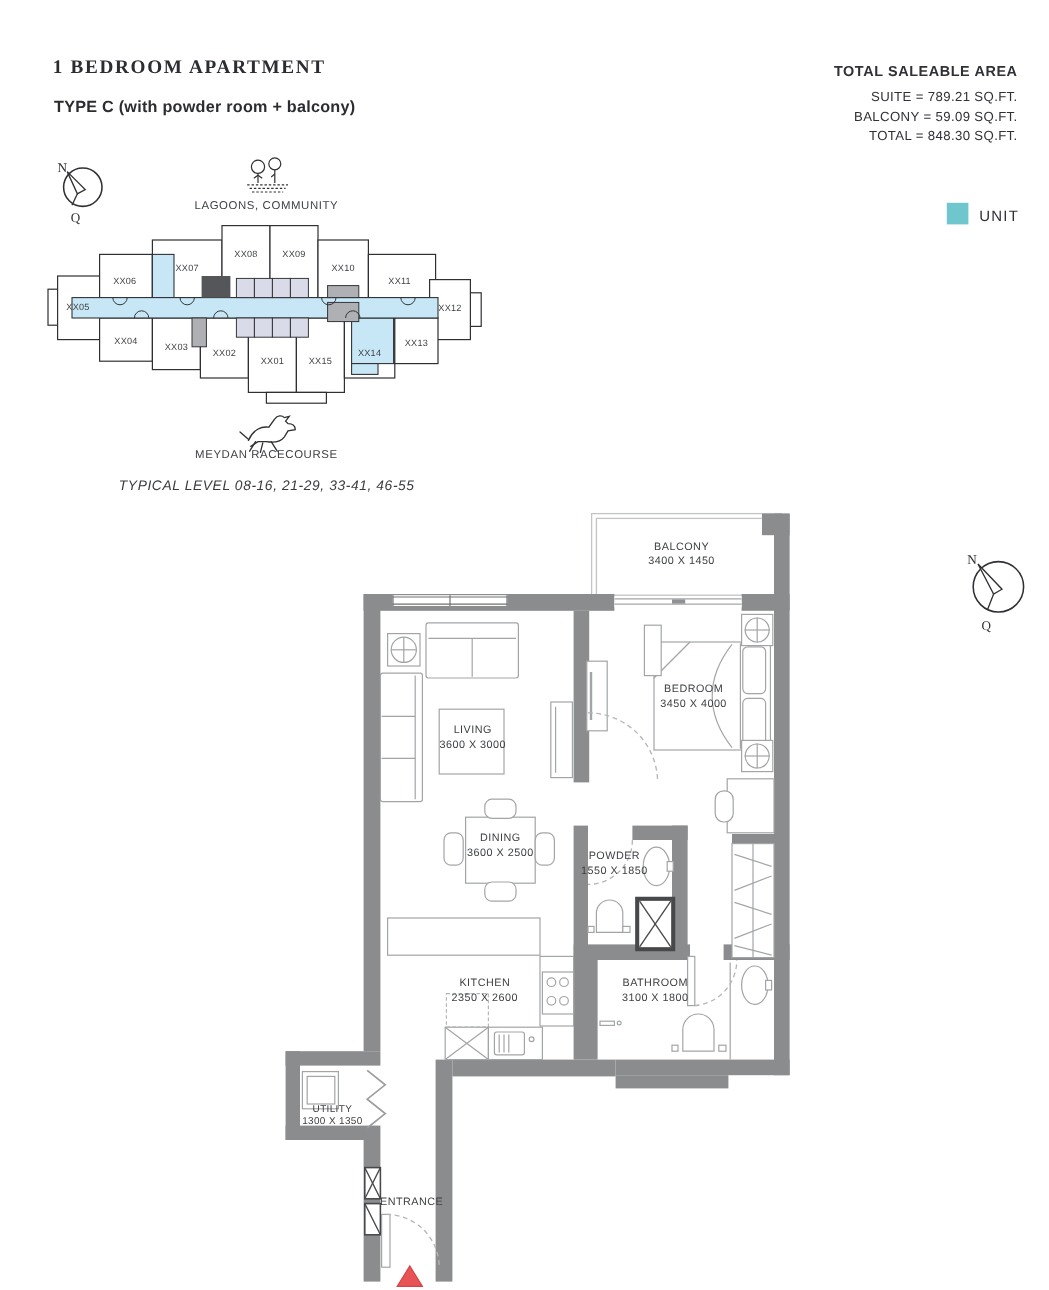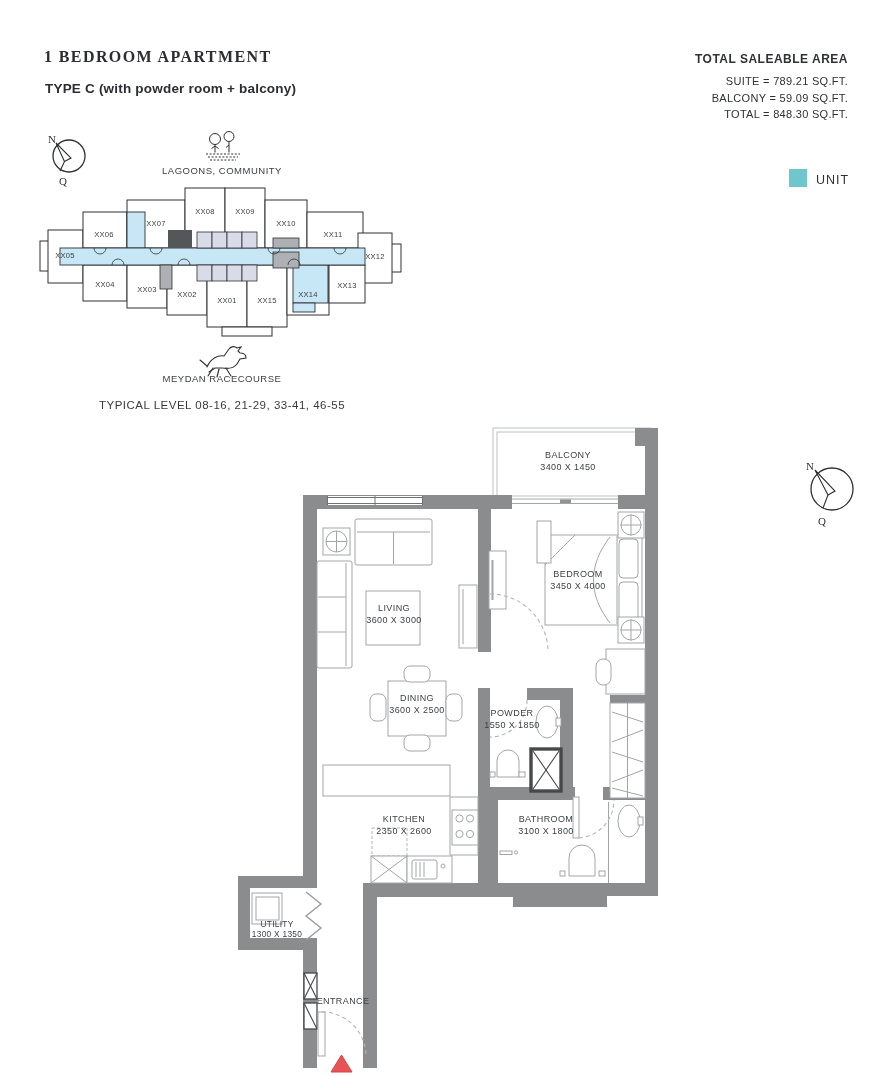--- a/index.html
+++ b/index.html
@@ -7,21 +7,21 @@
         font-family:"Liberation Sans",sans-serif;color:#2f3135;}
   .abs{position:absolute;}
   .title{left:44px;top:48px;font-family:"Liberation Serif",serif;font-size:16px;
          letter-spacing:1.4px;color:#2b2d31;font-weight:600;}
   .subtitle{left:45px;top:81px;font-size:13.5px;font-weight:700;letter-spacing:.2px;color:#2b2d31;}
   .area{right:26px;top:52px;text-align:right;}
   .area-head{font-size:12px;font-weight:700;letter-spacing:.5px;margin-bottom:7px;}
   .area-line{font-size:11px;letter-spacing:.3px;line-height:16.5px;}
   .legend{left:789px;top:169px;display:flex;align-items:flex-end;gap:9px;}
   .legend-label{font-size:12.5px;letter-spacing:1px;}
-  .level-note{left:99px;top:399px;font-size:11.5px;letter-spacing:.5px;color:#393b3e;}
+  .level-note{left:99px;top:399px;font-size:11.5px;letter-spacing:.5px;color:#393b3e;font-style:italic;}
   svg{position:absolute;overflow:visible;}
   
   .wall{fill:#8a8c8e;}
   .furn{fill:#fff;stroke:#a2a5a7;stroke-width:1;}
   .ln{stroke:#a2a5a7;stroke-width:1;fill:none;}
   .bal{fill:#fff;stroke:#c3c5c7;stroke-width:1.1;}
   .dash{fill:none;stroke:#b4b6b8;stroke-width:1.1;stroke-dasharray:4 3;}
   .fridge{fill:none;stroke:#b4b6b8;stroke-width:1;stroke-dasharray:3 2;}
   .win{stroke:#6f7173;stroke-width:1;fill:none;}
   .shaft{fill:#fff;stroke:#46484a;stroke-width:3.4;}

